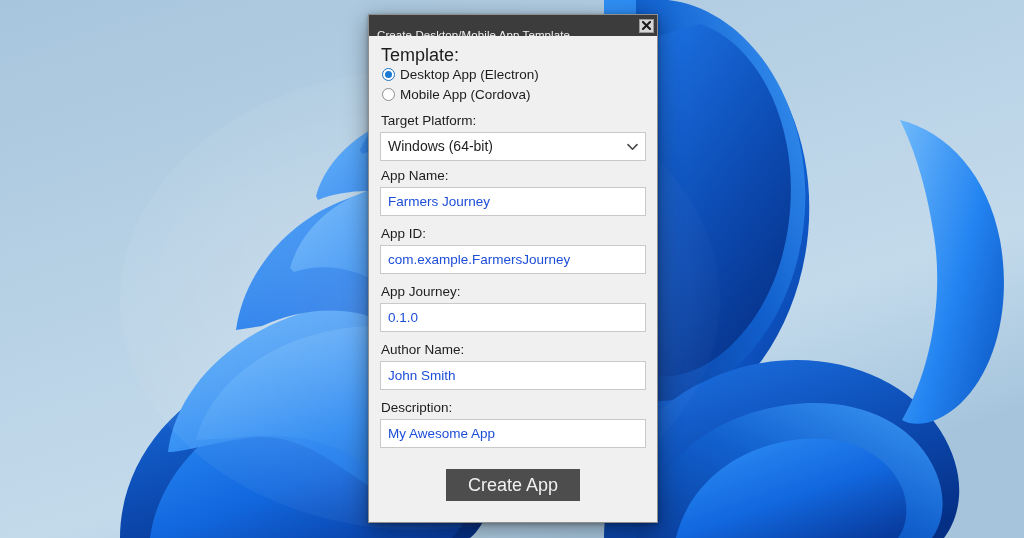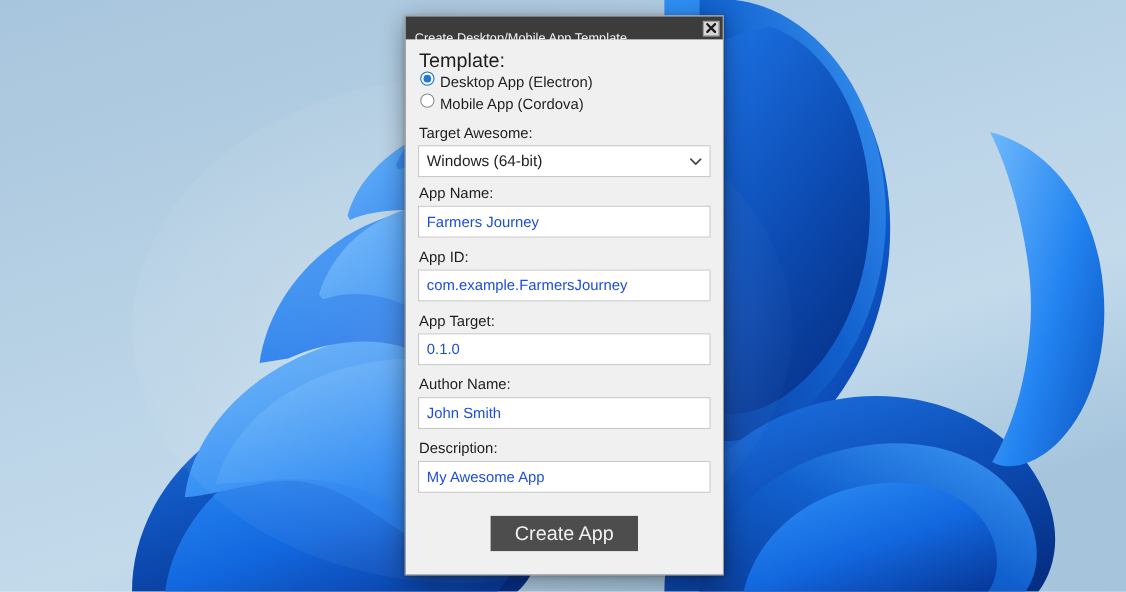--- a/index.html
+++ b/index.html
@@ -76,20 +76,21 @@
   }
   .section-label {
     font-size: 18px;
     color: #1d1d1d;
     margin: 0 0 1px 1px;
     line-height: 17px;
   }
 
   .radio-row {
     display: flex;
+    align-items: center;
     gap: 5px;
     margin: 1px 0 0 2px;
     cursor: pointer;
     line-height: 19px;
   }
   .radio-mark {
     width: 13px; height: 13px;
     border-radius: 50%;
     flex: none;
     background: #ffffff;
@@ -269,21 +270,21 @@
           <span class="radio-label">Desktop App (Electron)</span>
         </div>
 
         <div class="radio-row">
           <span class="radio-mark"></span>
           <span class="radio-label">Mobile App (Cordova)</span>
         </div>
       </div>
 
       <div class="grp">
-        <div class="field-label">Target Awesome:</div>
+        <div class="field-label">Target Platform:</div>
         <div class="select-wrap">
           <div class="select-box">Windows (64-bit)</div>
           <span class="select-arrow">
             <svg width="11" height="8" viewBox="0 0 11 8">
               <path d="M1 1.6 L5.5 6.2 L10 1.6" fill="none" stroke="#4a4a4a" stroke-width="1.6" stroke-linecap="round" stroke-linejoin="round"></path>
             </svg>
           </span>
         </div>
       </div>
 
@@ -291,21 +292,21 @@
         <div class="field-label">App Name:</div>
         <input class="text-input" type="text" value="Farmers Journey" placeholder="App Name" style="">
       </div>
 
       <div class="grp">
         <div class="field-label">App ID:</div>
         <input class="text-input" type="text" value="com.example.FarmersJourney" placeholder="App ID" style="">
       </div>
 
       <div class="grp">
-        <div class="field-label">App Target:</div>
+        <div class="field-label">App Journey:</div>
         <input class="text-input" type="text" value="0.1.0" placeholder="App Version" style="">
       </div>
 
       <div class="grp">
         <div class="field-label">Author Name:</div>
         <input class="text-input" type="text" value="John Smith" placeholder="Author Name" style="">
       </div>
 
       <div class="grp">
         <div class="field-label">Description:</div>

